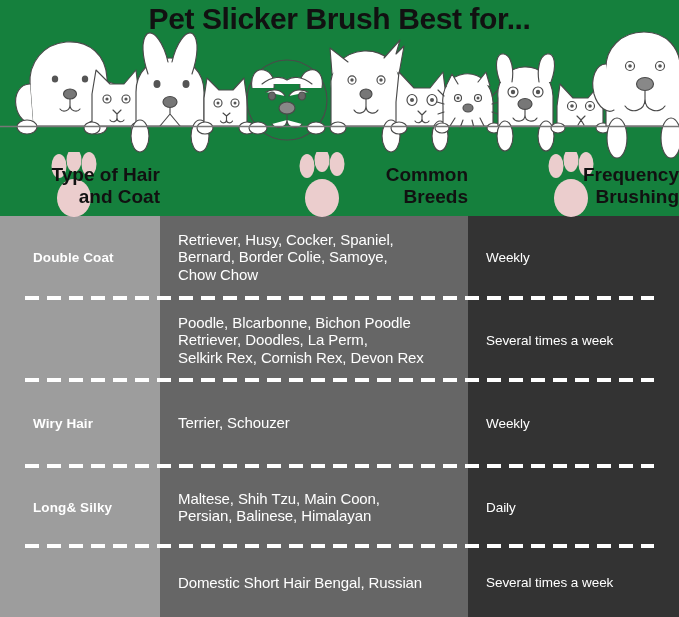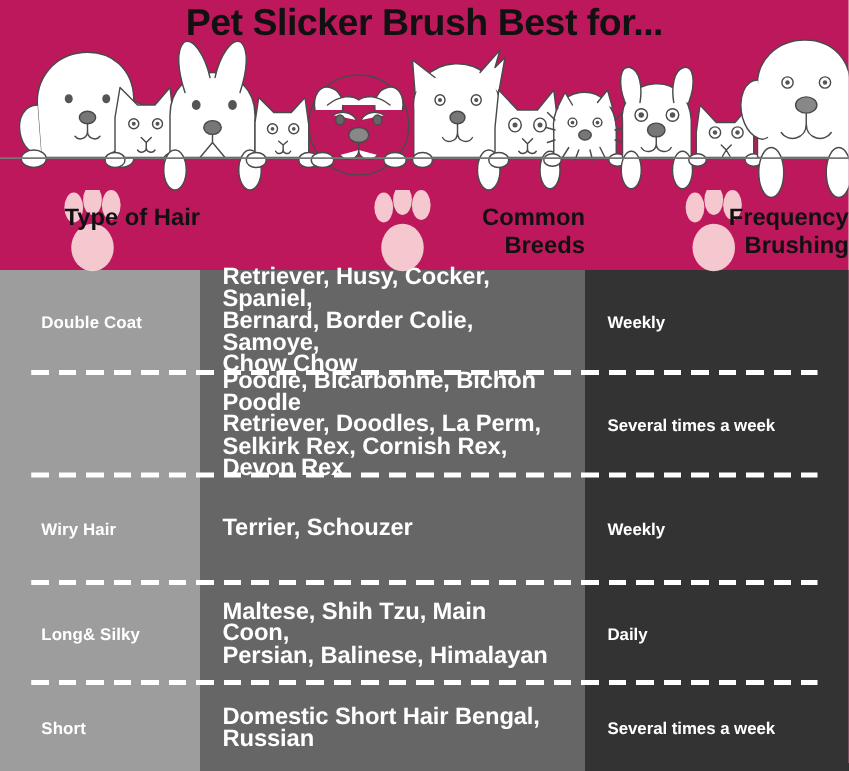--- a/index.html
+++ b/index.html
@@ -5,21 +5,21 @@
   * { margin:0; padding:0; box-sizing:border-box; }
   html, body {
     width:679px; height:617px;
     background:#ffffff;
     font-family:"Liberation Sans", sans-serif;
     overflow:hidden;
   }
   #page {
     position:relative;
     width:679px; height:617px;
-    background:#be185d;
+    background:#15803d;
   }
 
   
   .title {
     position:absolute;
     top:2px; left:0; width:679px;
     text-align:center;
     font-size:30px;
     font-weight:bold;
     letter-spacing:-0.4px;
@@ -95,30 +95,30 @@
   .cell-type {
     left:0px; width:147px;
     padding-left:33px;
     font-size:13.5px;
     font-weight:bold;
     letter-spacing:0.1px;
   }
   .cell-breed {
     left:160px; width:288px;
     padding-left:18px; padding-right:6px;
-    font-size:19px;
-    font-weight:bold;
+    font-size:15px;
+    font-weight:normal;
     line-height:17.5px;
     letter-spacing:-0.1px;
   }
   .cell-freq {
     left:468px; width:211px;
     padding-left:18px; padding-right:6px;
     font-size:13.5px;
-    font-weight:bold;
+    font-weight:normal;
     letter-spacing:-0.05px;
     align-items:center;
   }
 
   .divider {
     position:absolute;
     left:25px; width:629px; height:4px;
     background:repeating-linear-gradient(
       to right,
       #ffffff 0px, #ffffff 14px,
@@ -312,20 +312,21 @@
           <ellipse cx="11" cy="14" rx="7.5" ry="12"></ellipse>
           <ellipse cx="26" cy="8" rx="7.5" ry="12"></ellipse>
           <ellipse cx="41" cy="12" rx="7.5" ry="12"></ellipse>
           <ellipse cx="26" cy="46" rx="17" ry="19"></ellipse>
         </g>
       </svg>
     </div>
 
     <div class="hdr hdr-1">
       <div>Type of Hair</div>
+      <div>and Coat</div>
     </div>
 
     <div class="hdr hdr-2">
       <div>Common</div>
       <div>Breeds</div>
     </div>
 
     <div class="hdr hdr-3">
       <div>Frequency</div>
       <div>Brushing</div>
@@ -399,23 +400,20 @@
           </div>
         </div>
         <div class="cell cell-freq">
           <span>Daily</span>
         </div>
       </div>
 
       <div class="divider" style="top:328px;"></div>
 
       <div class="row" style="top:332px; height:69px;">
-        <div class="cell cell-type">
-          <span>Short</span>
-        </div>
         <div class="cell cell-breed">
           <div>
             <div>Domestic Short Hair Bengal, Russian</div>
           </div>
         </div>
         <div class="cell cell-freq">
           <span>Several times a week</span>
         </div>
       </div>
 

